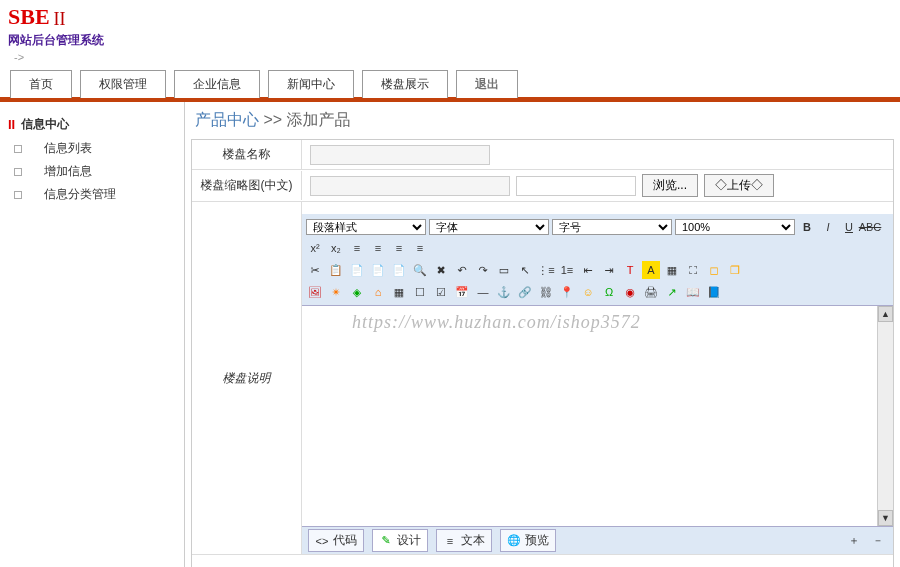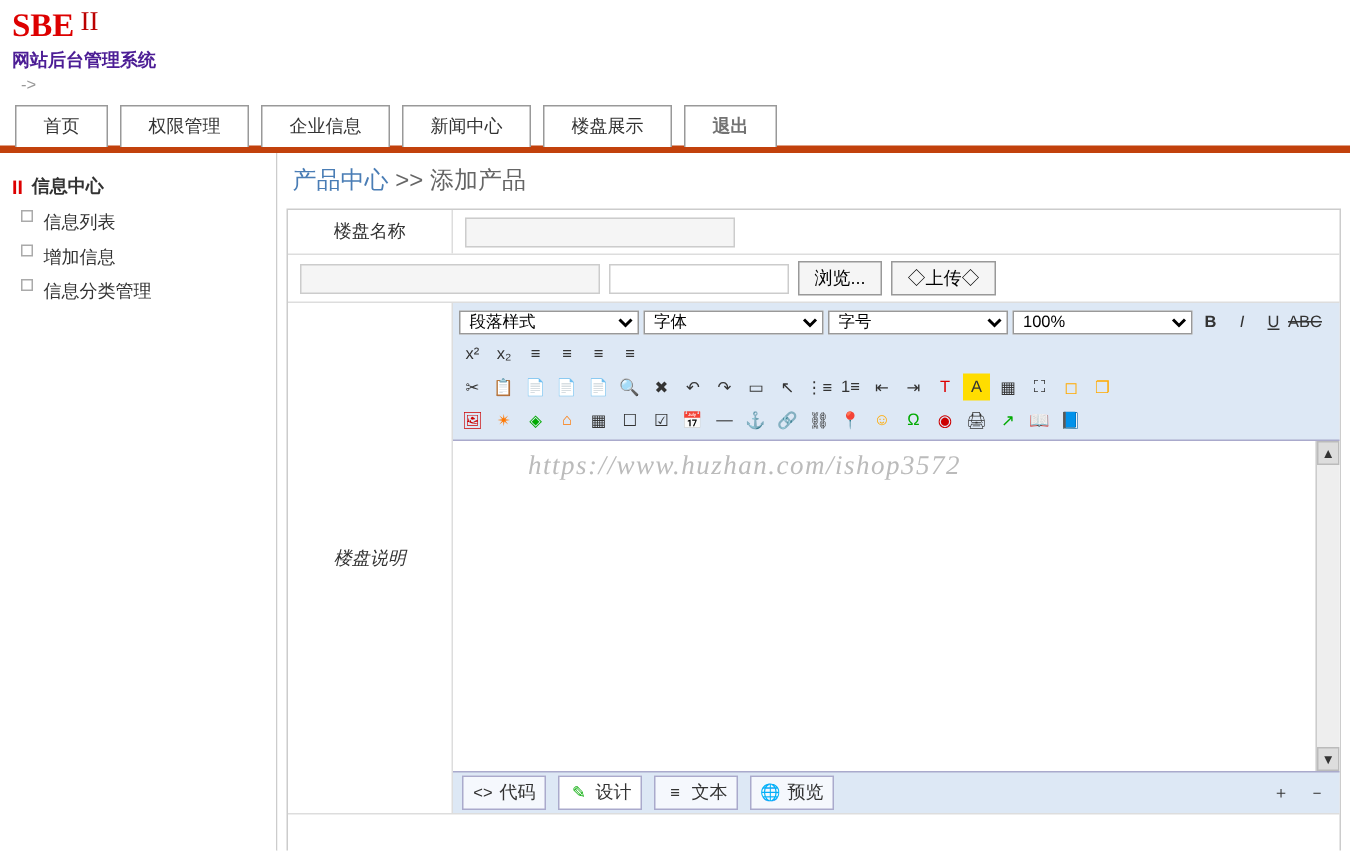--- a/index.html
+++ b/index.html
@@ -1,44 +1,44 @@
 <!DOCTYPE html>
 <html><head>
 <meta charset="utf-8">
 <style>
 * { margin: 0; padding: 0; box-sizing: border-box; font-family: "Microsoft YaHei", Arial, sans-serif; }
 body { background: #fff; font-size: 12px; color: #333; width: 900px; height: 567px; overflow: hidden; }
 .header { padding: 4px 8px; }
-.logo { display: flex; align-items: flex-start; gap: 4px; }
+.logo { display: flex; align-items: flex-end; gap: 4px; }
 .logo-main { color: #d00; font-size: 22px; font-weight: bold; font-family: "Times New Roman", serif; }
 .logo-sub { color: #b00; font-size: 18px; font-family: "Times New Roman", serif; }
 .logo-tag { color: #4c1d95; font-size: 12px; font-weight: bold; margin-top: 2px; }
 .arrow { color: #999; font-size: 11px; padding: 2px 6px; }
 .tabs { display: flex; gap: 8px; padding: 0 10px; border-bottom: 5px solid #c2410c; background: #fff; }
 .tab { border: 1px solid #999; border-bottom: none; padding: 5px 18px; background: #fff; cursor: pointer; color: #333; font-size: 12px; position: relative; top: 1px; }
 .tab.exit { color: #737373; font-weight: bold; }
 .content { display: flex; }
 .sidebar { width: 185px; border-right: 1px solid #ccc; padding: 10px 0 0 8px; min-height: 480px; }
 .side-head { display: flex; align-items: center; gap: 6px; font-weight: bold; padding: 4px 0; }
 .side-head-icon { color: #d00; font-weight: bold; font-size: 13px; }
-.side-item { display: flex; align-items: flex-start; gap: 7px; padding: 3px 0 3px 6px; cursor: pointer; }
+.side-item { display: flex; align-items: center; gap: 22px; padding: 3px 0 3px 6px; cursor: pointer; }
 .side-bullet { width: 8px; height: 8px; border: 1px solid #aaa; background: #fff; }
 .main { flex: 1; background: #fff; }
 .breadcrumb { padding: 8px 10px; color: #666; font-size: 16px; }
 .breadcrumb .link { color: #4a7db5; }
 .form-area { border: 1px solid #ccc; margin: 0 6px; }
 .form-row { display: flex; border-bottom: 1px solid #ddd; align-items: center; min-height: 28px; }
 .form-row:last-child { border-bottom: none; }
 .form-label { width: 110px; text-align: center; font-size: 12px; color: #333; border-right: 1px solid #ddd; padding: 6px 0; }
 .form-ctrl { flex: 1; padding: 4px 8px; display: flex; align-items: center; gap: 6px; }
 select { font-size: 12px; padding: 1px 2px; min-width: 120px; }
 input[type=text] { font-size: 12px; padding: 2px 4px; border: 1px solid #ccc; background: #f5f5f5; }
 .btn { font-size: 12px; padding: 2px 10px; border: 1px solid #999; background: #f5f5f5; cursor: pointer; }
 .editor-row .form-label { align-self: stretch; display: flex; align-items: center; justify-content: center; font-style: italic; }
-.editor-row .form-ctrl { padding: 0; }
+.editor-row .form-ctrl { padding: 0; margin-top: 12px; }
 .editor { width: 100%; border: 0; }
 .ed-toolbar { background: #dde8f5; border-bottom: 1px solid #aac; padding: 2px 4px; }
 .ed-tool-row { display: flex; align-items: center; gap: 3px; flex-wrap: wrap; padding: 2px 0; }
 .ed-sel { font-size: 11px; padding: 0 2px; border: 1px solid #999; background: #fff; }
 .ed-icon { width: 18px; height: 18px; display: inline-flex; align-items: center; justify-content: center; font-size: 11px; cursor: pointer; border: 1px solid transparent; }
 .ed-body { height: 220px; background: #fff; position: relative; border: 0; overflow: hidden; }
 .watermark { position: absolute; top: 6px; left: 50px; color: #bbb; font-size: 18px; font-family: serif; font-style: italic; letter-spacing: 1px; }
 .ed-scrollbar { position: absolute; right: 0; top: 0; bottom: 0; width: 16px; background: #eee; border-left: 1px solid #ccc; }
 .ed-scroll-up, .ed-scroll-dn { height: 16px; background: #ddd; border: 1px solid #bbb; font-size: 9px; text-align: center; line-height: 14px; }
 .ed-footer { background: #dde8f5; border-top: 1px solid #aac; padding: 2px 6px; display: flex; align-items: center; gap: 8px; }
@@ -97,20 +97,21 @@
     </div>
 
     <div class="form-area">
       <div class="form-row">
         <div class="form-label">楼盘名称</div>
         <div class="form-ctrl">
           <input type="text" style="width: 180px;">
         </div>
       </div>
       <div class="form-row">
+        <div class="form-label">楼盘缩略图(中文)</div>
         <div class="form-ctrl">
           <input type="text" style="width: 200px;">
           <input type="text" style="width: 120px; background: rgb(255, 255, 255);">
           <button class="btn">浏览...</button>
           <button class="btn">◇上传◇</button>
         </div>
       </div>
 
       <div class="form-row editor-row">
         <div class="form-label">楼盘说明</div>

